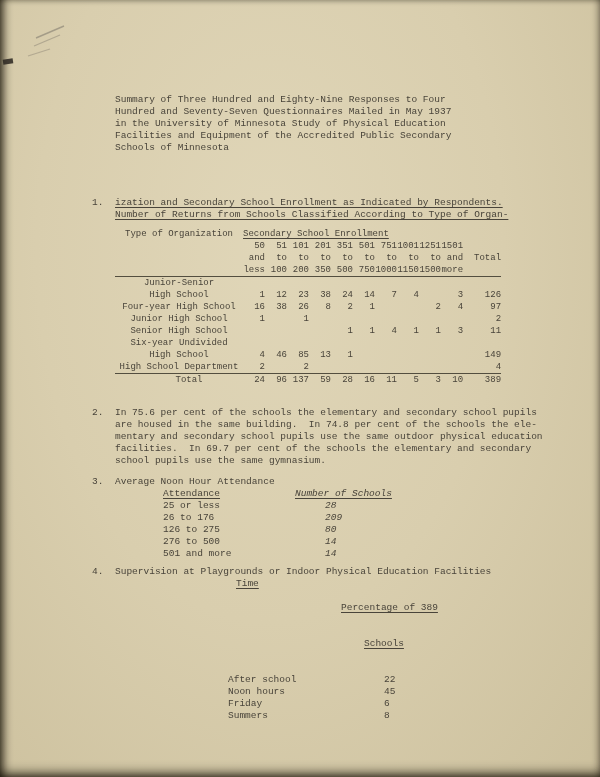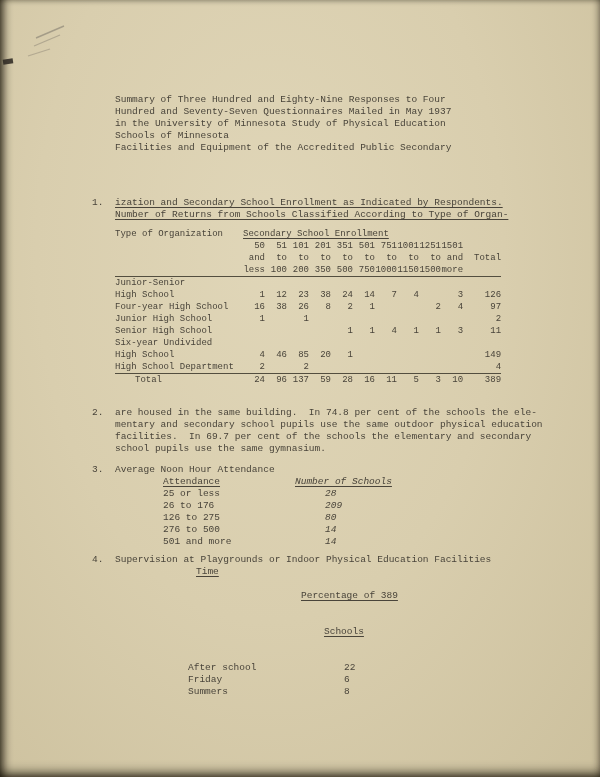--- a/index.html
+++ b/index.html
@@ -36,40 +36,40 @@
 
   .title { margin-left: 23px; margin-bottom: 43px; }
 
   .item { display: flex; align-items: flex-start; }
   .num { width: 23px; flex: none; }
   .ibody { flex: 1; min-width: 0; }
 
   
   .t1 { border-collapse: collapse; table-layout: fixed; margin-top: 7px; margin-bottom: 21px; font-size: 9px; width: 386px; }
   .t1 td { padding: 0; height: 12px; line-height: 12px; white-space: pre; vertical-align: bottom; }
-  .t1 .lbl { text-align: left; }
+  .t1 .lbl { text-align: center; }
   .t1 .n   { text-align: right; }
   .t1 .tot { text-align: right; }
   .t1 .grp { text-align: left; }
   .t1 .rule-below td { border-bottom: 1px solid #534e3f; }
   .t1 .rule-above td { border-top: 1px solid #534e3f; }
   .t1 .tlbl { padding-left: 20px; }
 
   #section2 { margin-bottom: 9px; }
 
   
   .t2 { margin-left: 48px; }
   .t2 .row { display: flex; }
   .t2 .c1 { width: 132px; white-space: pre; }
   .t2 .c2 { width: 160px; white-space: pre; font-style: italic; }
   .t2 .val { margin-left: 30px; }
   #section3 { margin-bottom: 6px; }
 
   
-  .t3 { margin-left: 73px; }
+  .t3 { margin-left: 113px; }
   .t3 .row { display: flex; }
   .t3 .c1 { width: 105px; white-space: pre; }
   .t3 .c2 { width: 160px; white-space: pre; }
   .t3 .htime { margin-left: 8px; }
   .t3 .h1 { margin-left: 8px; }
   .t3 .h2 { margin-left: 31px; }
   .t3 .val { margin-left: 51px; text-align: right; }
 </style>
 </head>
 <body>
@@ -82,22 +82,22 @@
   </svg>
   <div class="edge-mark"></div>
 
   <div class="content">
 
     <div class="title">
 
     <span class="line">Summary of Three Hundred and Eighty-Nine Responses to Four</span>
         <span class="line">Hundred and Seventy-Seven Questionnaires Mailed in May 1937</span>
         <span class="line">in the University of Minnesota Study of Physical Education</span>
+        <span class="line">Facilities and Equipment of the Accredited Public Secondary</span>
         <span class="line">Schools of Minnesota</span>
-        <span class="line">Facilities and Equipment of the Accredited Public Secondary</span>
       </div>
 
     <div class="item" id="section1">
       <span class="num">1.</span>
       <div class="ibody">
         <div>
 
         <span class="line u">ization and Secondary School Enrollment as Indicated by Respondents.</span>
             <span class="line u">Number of Returns from Schools Classified According to Type of Organ-</span>
           </div>
@@ -241,21 +241,21 @@
               <td class="n"></td>
               <td class="n"></td>
               <td class="n"></td>
               <td class="tot"></td>
             </tr>
               <tr>
               <td class="lbl">High School</td>
               <td class="n">4</td>
               <td class="n">46</td>
               <td class="n">85</td>
-              <td class="n">20</td>
+              <td class="n">13</td>
               <td class="n">1</td>
               <td class="n"></td>
               <td class="n"></td>
               <td class="n"></td>
               <td class="n"></td>
               <td class="n"></td>
               <td class="tot">149</td>
             </tr>
               <tr>
               <td class="lbl">High School Department</td>
@@ -289,20 +289,21 @@
             </tr>
           </tbody>
         </table>
       </div>
     </div>
 
     <div class="item" id="section2">
       <span class="num">2.</span>
       <div class="ibody">
 
+      <span class="line">In 75.6 per cent of the schools the elementary and secondary school pupils</span>
           <span class="line">are housed in the same building.  In 74.8 per cent of the schools the ele-</span>
           <span class="line">mentary and secondary school pupils use the same outdoor physical education</span>
           <span class="line">facilities.  In 69.7 per cent of the schools the elementary and secondary</span>
           <span class="line">school pupils use the same gymnasium.</span>
         </div>
     </div>
 
     <div class="item" id="section3">
       <span class="num">3.</span>
       <div class="ibody">
@@ -351,20 +352,24 @@
               <span class="line"><span class="u h2">Schools</span></span>
             </span>
           </div>
           <div>
 
           <div class="row">
               <span class="c1">After school</span>
               <span class="c2"><span class="val">22</span></span>
             </div>
               <div class="row">
+              <span class="c1">Noon hours</span>
+              <span class="c2"><span class="val">45</span></span>
+            </div>
+              <div class="row">
               <span class="c1">Friday</span>
               <span class="c2"><span class="val">6</span></span>
             </div>
               <div class="row">
               <span class="c1">Summers</span>
               <span class="c2"><span class="val">8</span></span>
             </div>
             </div>
         </div>
       </div>

